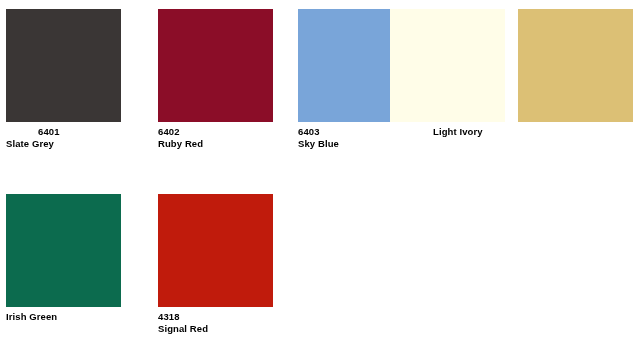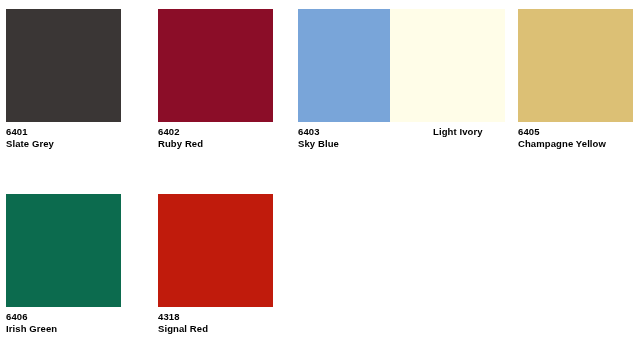--- a/index.html
+++ b/index.html
@@ -52,21 +52,21 @@
   .row-0 { top: 9px; }
   .row-1 { top: 194px; }
 </style>
 </head>
 <body style="background-color: rgb(255, 255, 255);">
 
 <div id="swatch-sheet">
     <div class="swatch-cell col-0 row-0">
       <div class="swatch-chip" style="background-color: rgb(58, 54, 53);"></div>
       <div class="swatch-meta">
-        <span class="swatch-code" style="color: rgb(0, 0, 0);">6401</span>
+        <span class="swatch-code" style="color: rgb(0, 0, 0); margin-left: 32px;">6401</span>
         <span class="swatch-name" style="color: rgb(0, 0, 0);">Slate Grey</span>
       </div>
     </div>
     <div class="swatch-cell col-1 row-0">
       <div class="swatch-chip" style="background-color: rgb(139, 13, 40);"></div>
       <div class="swatch-meta">
         <span class="swatch-code" style="color: rgb(0, 0, 0);">6402</span>
         <span class="swatch-name" style="color: rgb(0, 0, 0);">Ruby Red</span>
       </div>
     </div>
@@ -78,29 +78,24 @@
       </div>
     </div>
     <div class="swatch-cell col-3 row-0">
       <div class="swatch-chip" style="background-color: rgb(255, 253, 232);"></div>
       <div class="swatch-meta">
         <span class="swatch-name" style="color: rgb(0, 0, 0); margin-left: 43px;">Light Ivory</span>
       </div>
     </div>
     <div class="swatch-cell col-4 row-0">
       <div class="swatch-chip" style="background-color: rgb(220, 192, 117);"></div>
-      <div class="swatch-meta">
-        <span class="swatch-code" style="color: rgb(0, 0, 0);">6405</span>
-        <span class="swatch-name" style="color: rgb(0, 0, 0);">Champagne Yellow</span>
-      </div>
     </div>
     <div class="swatch-cell col-0 row-1">
       <div class="swatch-chip" style="background-color: rgb(12, 107, 78);"></div>
       <div class="swatch-meta">
-        <span class="swatch-code" style="color: rgb(0, 0, 0);">6406</span>
         <span class="swatch-name" style="color: rgb(0, 0, 0);">Irish Green</span>
       </div>
     </div>
     <div class="swatch-cell col-1 row-1">
       <div class="swatch-chip" style="background-color: rgb(192, 27, 12);"></div>
       <div class="swatch-meta">
         <span class="swatch-code" style="color: rgb(0, 0, 0);">4318</span>
         <span class="swatch-name" style="color: rgb(0, 0, 0);">Signal Red</span>
       </div>
     </div>

